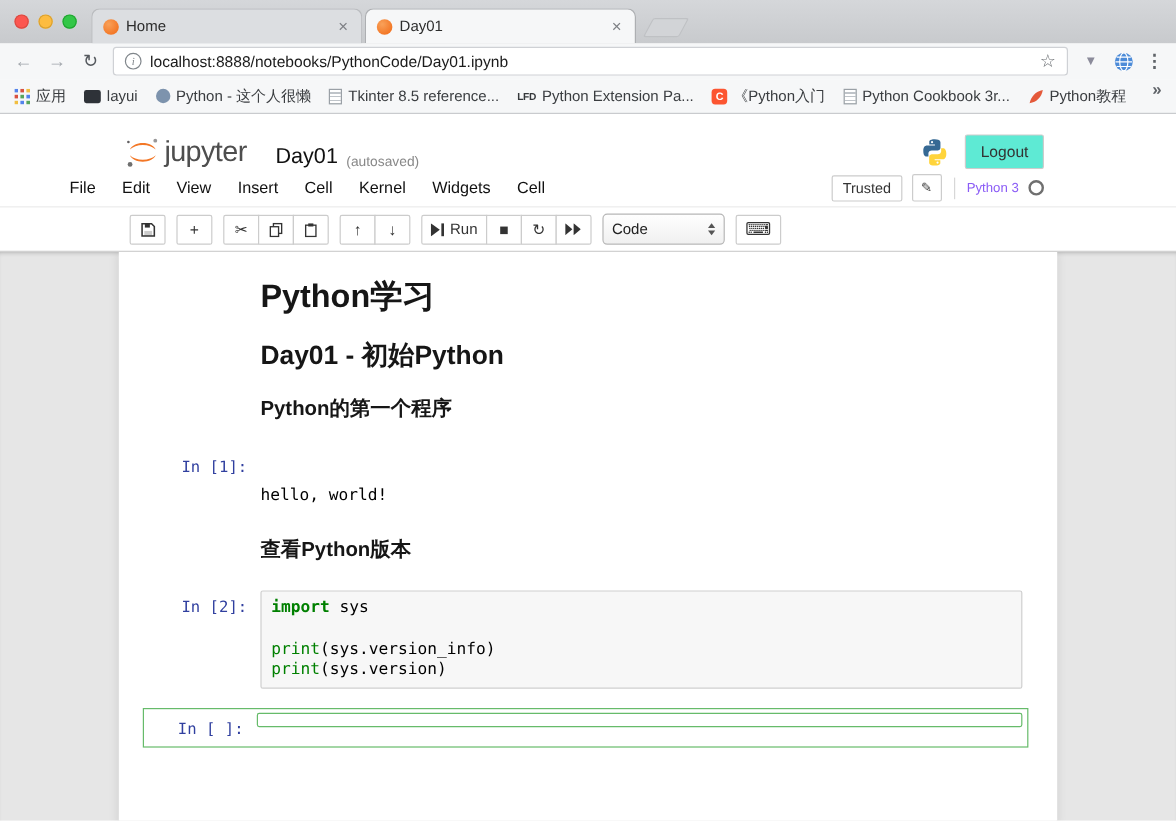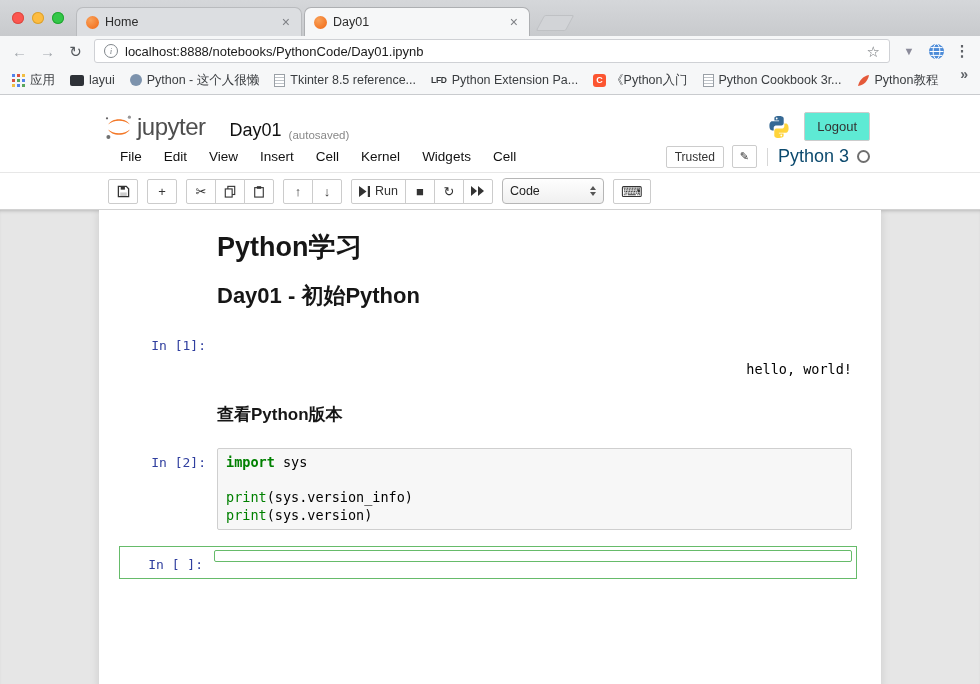--- a/index.html
+++ b/index.html
@@ -46,27 +46,27 @@
   
   .jheader{height:46px;background:#fff;display:flex;align-items:flex-end;padding:0 0 0 104px;flex:0 0 auto;}
   .jlogo{display:flex;align-items:center;gap:3px;}
   .jlogo-text{font-size:24px;color:#4e4e4e;letter-spacing:-0.5px;}
   .nbtitle{margin-left:24px;font-size:18px;color:#111;}
   .autosaved{margin-left:7px;font-size:11.5px;color:#888;}
   .hdr-right{margin-left:auto;display:flex;align-items:center;gap:12px;padding-right:110px;}
   .logout{border:1px solid #ccc;border-radius:2px;background:#5eead4;color:#333;font-size:13px;padding:6px 12px;font-family:inherit;}
 
   
-  .jmenubar{height:32px;background:#fff;border-bottom:1px solid #e7e7e7;display:flex;align-items:center;padding:0 110px 0 109px;flex:0 0 auto;}
+  .jmenubar{height:32px;background:#fff;border-bottom:1px solid #e7e7e7;display:flex;align-items:center;padding:0 110px 0 47px;flex:0 0 auto;}
   .menu-item{padding:0 11px;font-size:13.5px;color:#111;}
   .mb-right{margin-left:auto;display:flex;align-items:center;gap:8px;}
   .trusted{border:1px solid #ccc;border-radius:2px;font-size:12px;color:#333;padding:3px 8px;background:#fff;}
   .pencil-btn{border:1px solid #ccc;border-radius:2px;width:25px;height:23px;display:flex;align-items:center;justify-content:center;font-size:11px;color:#333;background:#fff;}
   .vsep{width:1px;height:18px;background:#d7d7d7;margin:0 2px;}
-  .kernel-name{font-size:18px;color:#0c4a6e;}
+  .kernel-name{font-size:11px;color:#8b5cf6;}
   .kernel-ind{width:13px;height:13px;border:2px solid #6f6f6f;border-radius:50%;}
 
   
   .jtoolbar{height:36px;background:#fff;display:flex;align-items:center;gap:9px;padding:0 0 0 108px;flex:0 0 auto;}
   .tbtn{height:25px;min-width:30px;border:1px solid #ccc;border-radius:2px;background:#fff;display:flex;align-items:center;justify-content:center;gap:5px;padding:0 7px;font-size:12px;color:#333;}
   .glyph{font-size:13px;line-height:1;color:#333;}
   .tgroup{display:flex;}
   .tgroup .tbtn{border-radius:0;margin-left:-1px;}
   .tgroup .tbtn:first-child{border-radius:2px 0 0 2px;margin-left:0;}
   .tgroup .tbtn:last-child{border-radius:0 2px 2px 0;}
@@ -85,21 +85,21 @@
   h2.md{font-size:22px;margin-bottom:23px;}
   h3.md{font-size:17px;margin-bottom:24px;}
   h3.md.later{margin-top:26px;}
   .cellrow{display:flex;align-items:flex-start;padding-right:29px;}
   .prompt{width:118px;flex:0 0 auto;text-align:right;padding-right:11px;font-family:"DejaVu Sans Mono",monospace;font-size:13px;color:#303F9F;padding-top:7px;}
   .inputbox{flex:1;border:1px solid #cfcfcf;border-radius:2px;background:#f7f7f7;padding:5px 8px;min-width:0;}
   pre.code{margin:0;font-family:"DejaVu Sans Mono",monospace;font-size:13.5px;line-height:17.5px;color:#000;white-space:pre;}
   .tok-kw{color:#008000;font-weight:bold;}
   .tok-fn{color:#008000;}
   .tok-str{color:#BA2121;}
-  .outrow{display:flex;align-items:flex-start;padding-right:29px;margin-top:6px;text-align:right;}
+  .outrow{display:flex;align-items:flex-start;padding-right:29px;margin-top:6px;}
   pre.outtxt{margin:0;flex:1;font-family:"DejaVu Sans Mono",monospace;font-size:13.5px;line-height:17.5px;color:#000;padding-top:2px;min-width:0;white-space:pre;}
   .cellrow.selected{border:1px solid #66BB6A;margin:16px 24px 0 20px;padding:3px 4px 6px 0;}
   .cellrow.selected .prompt{width:94px;}
   .cellrow.selected .inputbox{border-color:#66BB6A;background:#fff;}
 </style>
 </head>
 <body>
 
 <div class="window">
 
@@ -301,20 +301,21 @@
     <button class="tbtn">
         <span class="glyph" style="font-size:15px;">⌨</span>
       </button>
   </div>
 
   <div class="nbarea">
     <div class="nbpage">
 
       <h1 class="md">Python学习</h1>
       <h2 class="md">Day01 - 初始Python</h2>
+      <h3 class="md">Python的第一个程序</h3>
 
       <div class="cellrow">
         <div class="prompt">In [1]:</div>
       </div>
       <div class="outrow">
         <div class="prompt"></div>
         <pre class="outtxt">hello, world!</pre>
       </div>
 
       <h3 class="md later">查看Python版本</h3>

